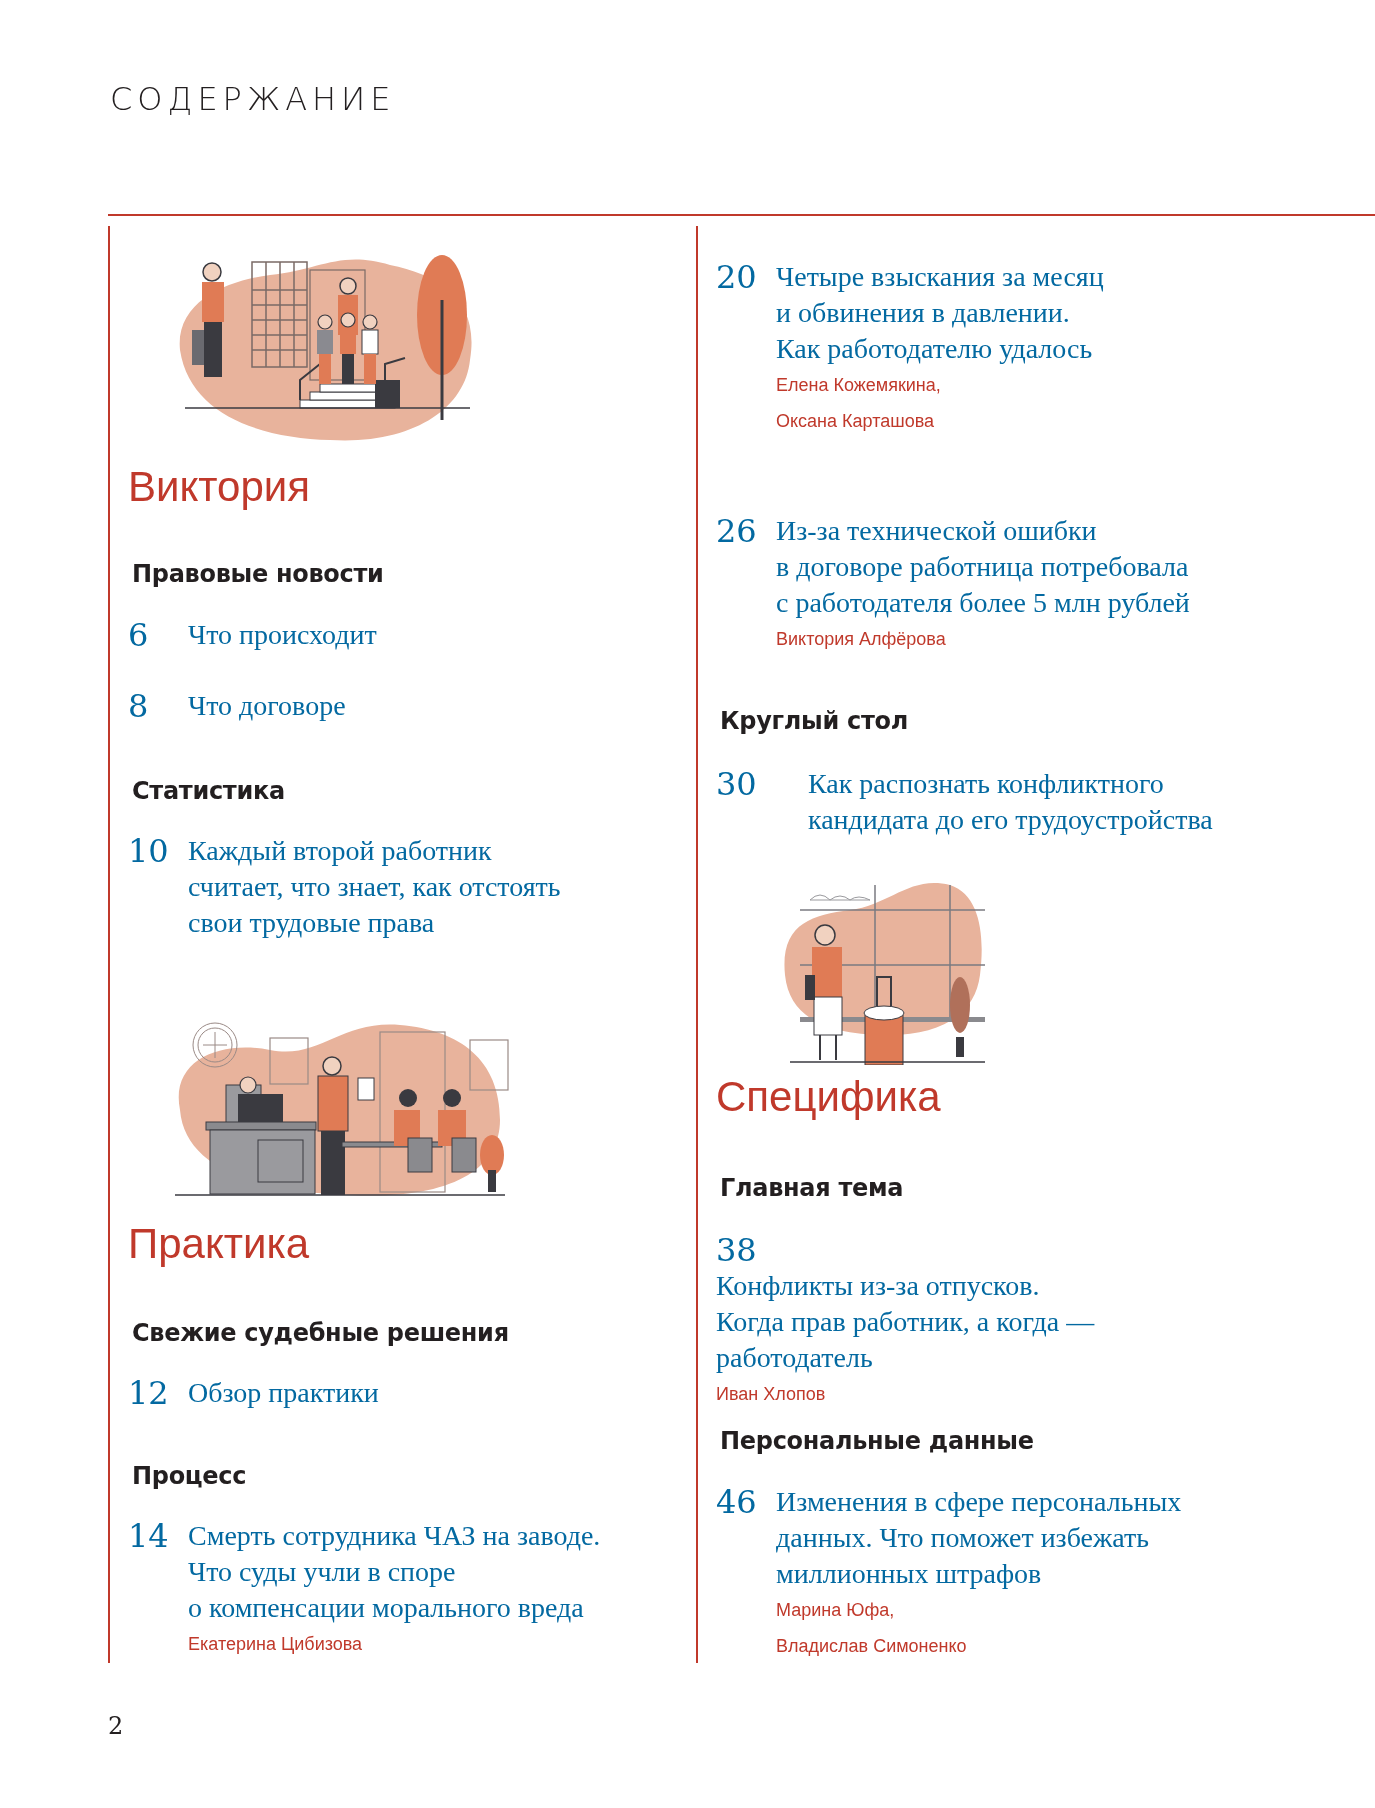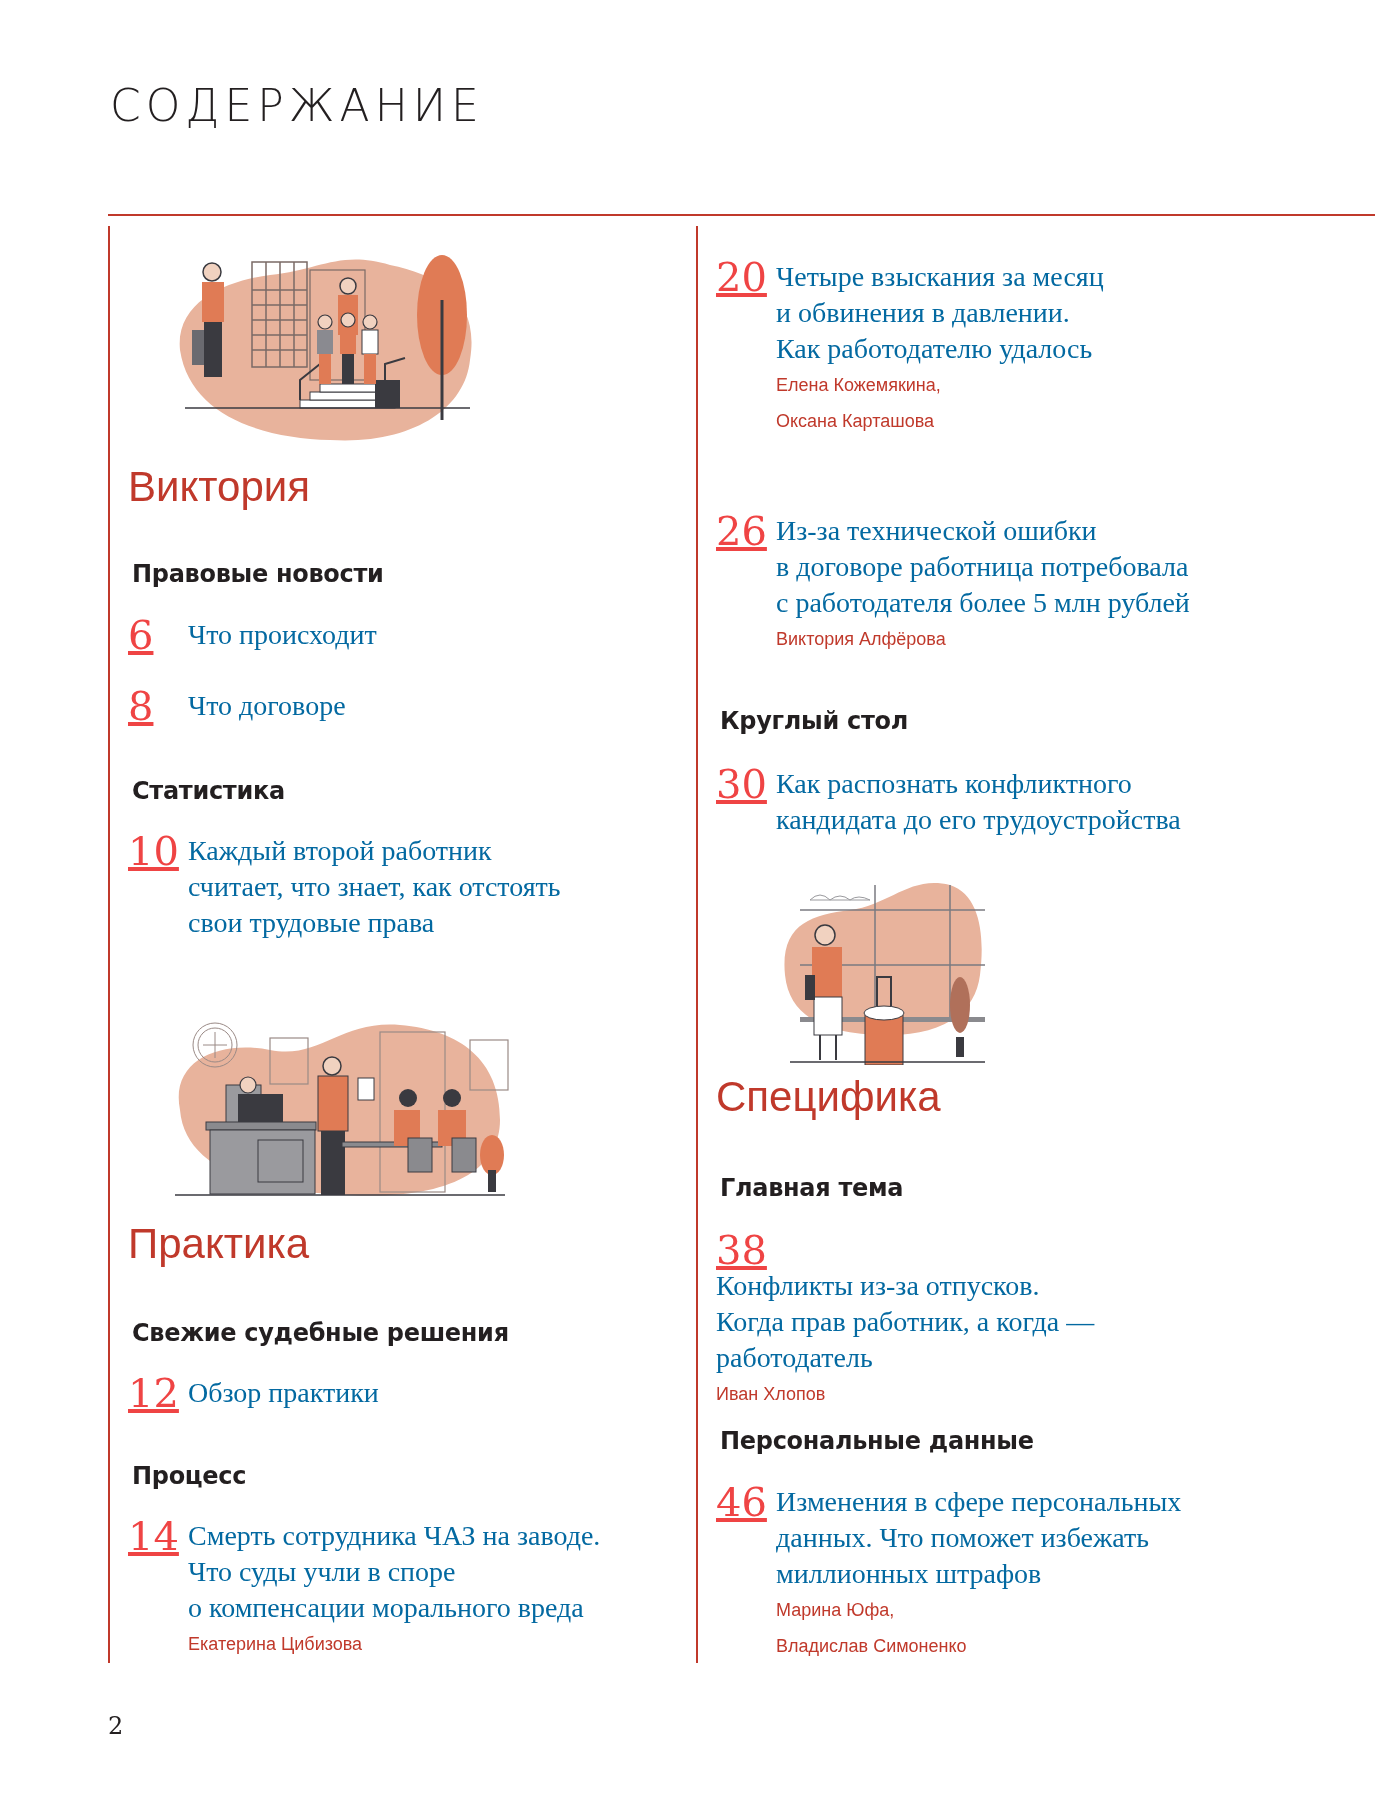--- a/index.html
+++ b/index.html
@@ -1,40 +1,40 @@
 <!DOCTYPE html>
 <html><head>
 <meta charset="utf-8">
 <style>
   html, body { margin: 0; padding: 0; background: #ffffff; }
   body { width: 1375px; height: 1808px; position: relative; overflow: hidden; color: #231f20; }
   .title {
     position: absolute; left: 110px; top: 80px;
     font-family: "DejaVu Sans", sans-serif; font-weight: 300;
-    font-size: 44px; letter-spacing: 5px; color: #231f20; margin: 0;
+    font-size: 32px; letter-spacing: 5px; color: #231f20; margin: 0;
   }
   .rule-h { position: absolute; left: 108px; top: 214px; width: 1267px; height: 2px; background: #c0392b; }
   .rule-v-left { position: absolute; left: 108px; top: 226px; width: 2px; height: 1437px; background: #c0392b; }
   .rule-v-right { position: absolute; left: 696px; top: 226px; width: 2px; height: 1437px; background: #c0392b; }
 
   .illus { position: absolute; }
   .illus svg { display: block; }
 
   .section-title {
     position: absolute; font-family: "Liberation Sans", sans-serif;
     font-size: 42px; color: #c0392b; margin: 0; font-weight: normal;
   }
   .rubric {
     position: absolute; font-family: "DejaVu Sans", sans-serif; font-weight: bold;
     font-size: 24px; color: #231f20; margin: 4px; letter-spacing: -0.3px;
   }
   .entry { position: absolute; display: flex; }
   .entry .num {
-    font-family: "DejaVu Serif", serif; font-size: 40px; line-height: 36px; color: #ef4444;
-    width: 60px; flex: none; text-decoration: underline;
+    font-family: "DejaVu Serif", serif; font-size: 32px; line-height: 36px; color: #0369a1;
+    width: 60px; flex: none;
   }
   .entry .body { display: flex; flex-direction: column; }
   .entry .line {
     font-family: "Liberation Serif", serif; font-size: 28px; line-height: 36px; color: #0369a1;
     white-space: nowrap;
   }
   .entry .author {
     font-family: "Liberation Sans", sans-serif; font-size: 18px; line-height: 36px; color: #c0392b;
     white-space: nowrap;
   }
@@ -216,21 +216,21 @@
   <div class="body">
     <span class="line">Из-за технической ошибки</span>
     <span class="line">в договоре работница потребовала</span>
     <span class="line">с работодателя более 5 млн рублей</span>
     <span class="author">Виктория Алфёрова</span>
   </div>
 </div>
 
 <h3 class="rubric" style="left:716px; top:703px;">Круглый стол</h3>
 
-<div class="entry" style="left:716px; top:766px;">
+<div class="entry" style="left:716px; top:766px;gap:32px;">
   <span class="num">30</span>
   <div class="body">
     <span class="line">Как распознать конфликтного</span>
     <span class="line">кандидата до его трудоустройства</span>
   </div>
 </div>
 
 <div class="illus" style="left:780px; top:865px;">
   <svg width="210" height="200" viewBox="0 0 210 200">
     <path d="M5,110 C0,60 30,50 70,45 C110,40 130,10 170,20 C200,30 205,70 200,110 C195,150 160,170 110,170 C60,170 10,160 5,110 Z" fill="#e8b39c"></path>

